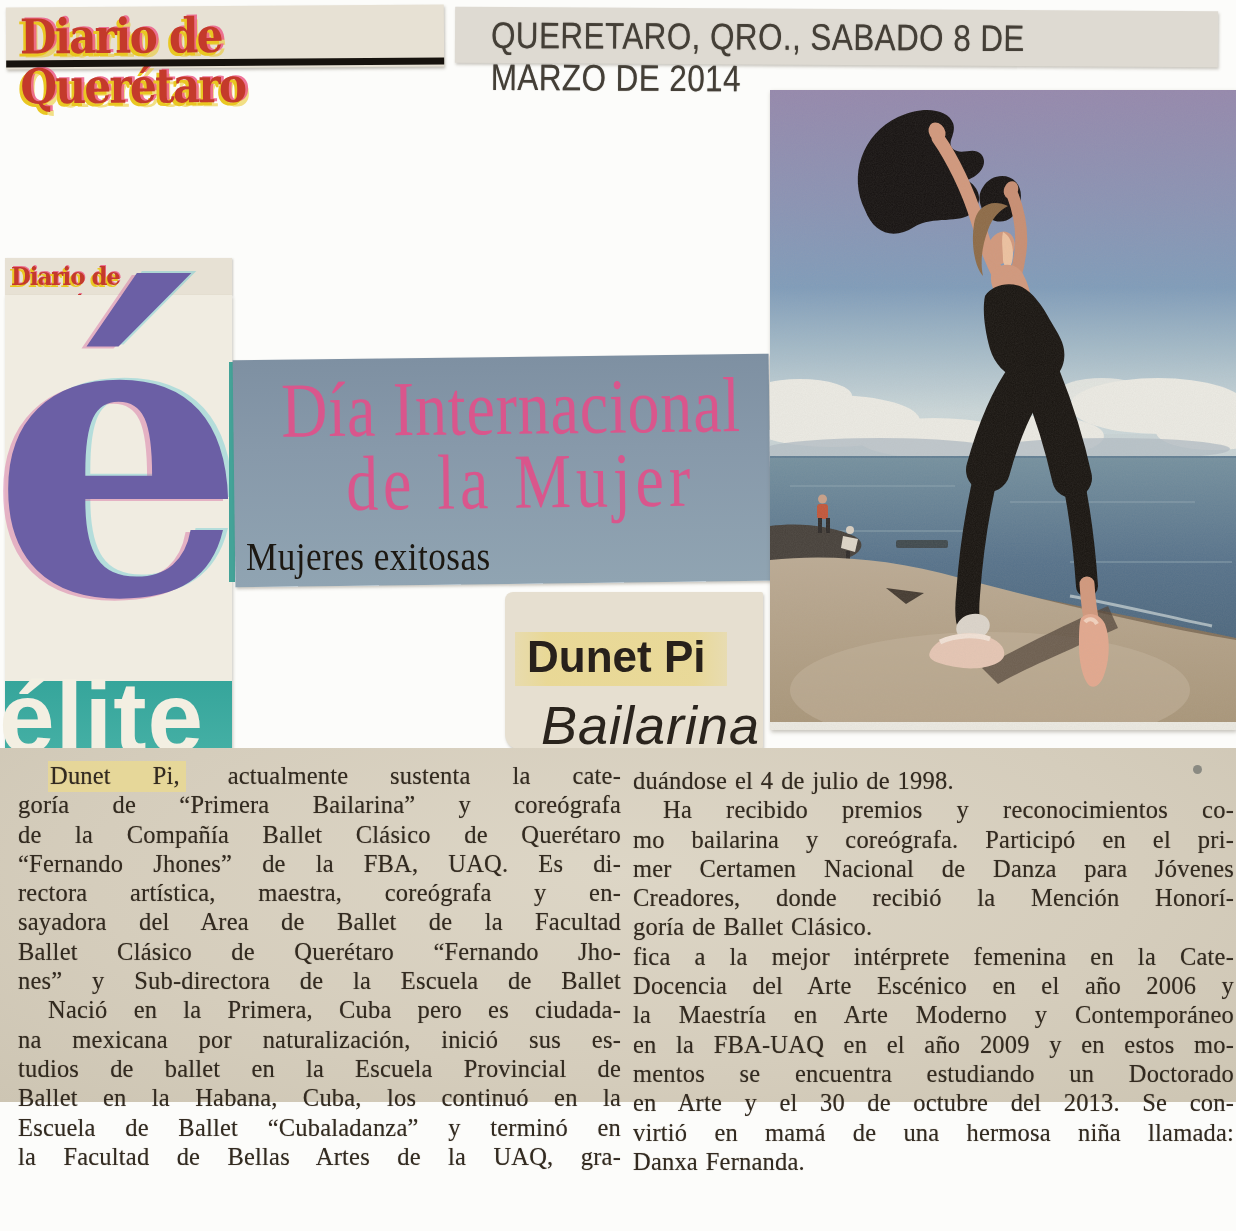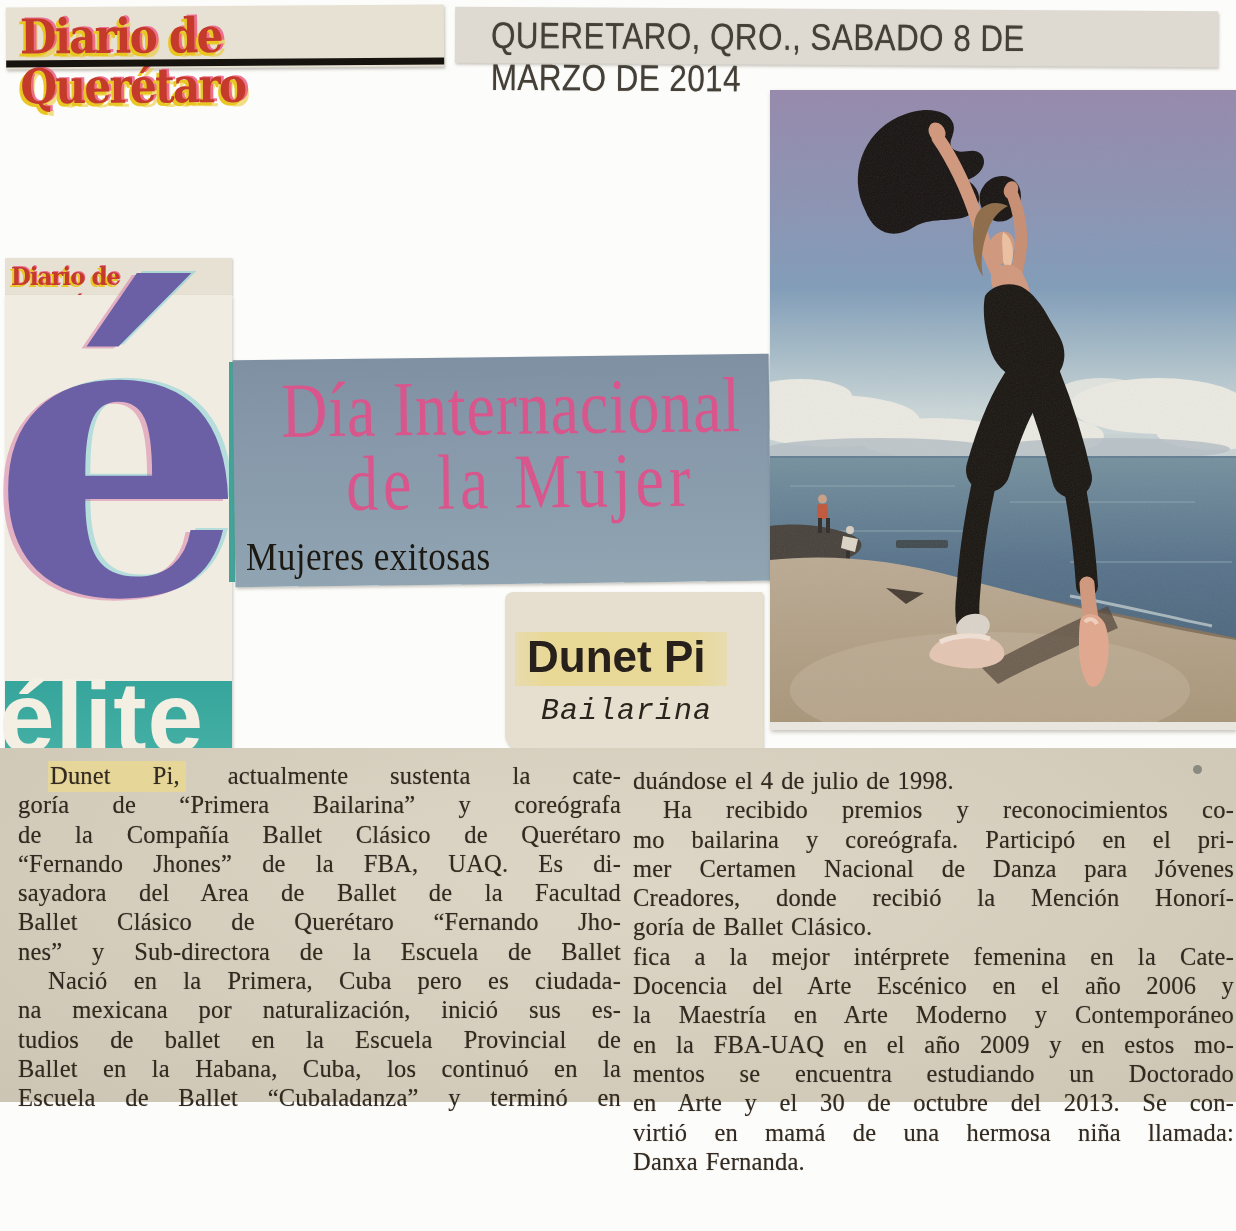--- a/index.html
+++ b/index.html
@@ -49,21 +49,21 @@
   .mujeres{position:absolute;left:246px;top:533px;font-family:"Liberation Serif",serif;font-size:40px;color:#1c1812;
             letter-spacing:.5px;transform:scaleX(.88);transform-origin:left top;z-index:5;white-space:nowrap;}
 
   
   .dunet-patch{position:absolute;left:505px;top:592px;width:258px;height:158px;background:#e6dfd0;
             border-radius:8px 2px 4px 16px;box-shadow:1px 2px 3px rgba(90,80,60,.3);}
   .dunet-name{margin:40px 0 0 10px;font-family:"Liberation Sans",sans-serif;font-weight:700;font-size:44px;
             color:#28211b;white-space:nowrap;}
   .dunet-name span{display:inline-block;background:linear-gradient(90deg,rgba(233,216,147,.55),rgba(233,216,147,.95) 15%,rgba(233,216,147,.9) 85%,rgba(233,216,147,.5));
             padding:0 22px 4px 12px;text-align:right;}
-  .dunet-role{margin:8px 0 0 36px;font-family:Liberation Mono, monospace;font-style:italic;font-size:30px;
+  .dunet-role{margin:8px 0 0 36px;font-family:Liberation Sans, sans-serif;font-style:italic;font-size:54px;
             color:#2a241d;letter-spacing:1px;}
 
   
   .photo{position:absolute;left:770px;top:90px;width:466px;height:640px;box-shadow:1px 2px 4px rgba(90,80,60,.35);}
   .photo svg{display:block;}
 
   
   .article{position:absolute;left:0;top:748px;width:1236px;height:354px;
             background:radial-gradient(ellipse at 50% 35%,#ddd6c6 0%,#d5cdbc 60%,#cdc5b3 100%);}
   .col{position:absolute;}
@@ -226,28 +226,30 @@
       <rect x="0" y="0" width="466" height="640" filter="url(#grain)" opacity=".35"></rect>
     </svg>
   </div>
 
   <div class="article">
     <div class="col col-left">
       <div class="line indent"><span class="hl">Dunet Pi,</span><span> actualmente sustenta la cate-</span></div>
       <div class="line">goría de “Primera Bailarina”  y coreógrafa</div>
       <div class="line">de la Compañía Ballet Clásico de Querétaro</div>
       <div class="line">“Fernando Jhones” de la FBA, UAQ. Es di-</div>
+      <div class="line">rectora artística, maestra, coreógrafa y en-</div>
       <div class="line">sayadora del Area de Ballet de la Facultad</div>
       <div class="line">Ballet Clásico de Querétaro “Fernando Jho-</div>
       <div class="line">nes” y Sub-directora de la Escuela de Ballet</div>
       <div class="line indent">Nació en la Primera, Cuba pero es ciudada-</div>
       <div class="line">na mexicana por naturalización, inició sus es-</div>
       <div class="line">tudios de ballet en la Escuela Provincial de</div>
       <div class="line">Ballet en la Habana, Cuba, los continuó en la</div>
       <div class="line">Escuela de Ballet “Cubaladanza” y terminó en</div>
+      <div class="line">la Facultad de Bellas Artes de la UAQ, gra-</div>
     </div>
     <div class="col col-right">
       <div class="line noj">duándose el 4 de julio de 1998.</div>
       <div class="line indent">Ha recibido premios y reconocimientos co-</div>
       <div class="line">mo bailarina y coreógrafa. Participó en el  pri-</div>
       <div class="line">mer Certamen Nacional de Danza para Jóvenes</div>
       <div class="line">Creadores, donde recibió la Mención Honorí-</div>
       <div class="line noj">goría de Ballet Clásico.</div>
       <div class="line">fica a la mejor intérprete femenina en la Cate-</div>
       <div class="line">Docencia del Arte Escénico en el año 2006 y</div>

